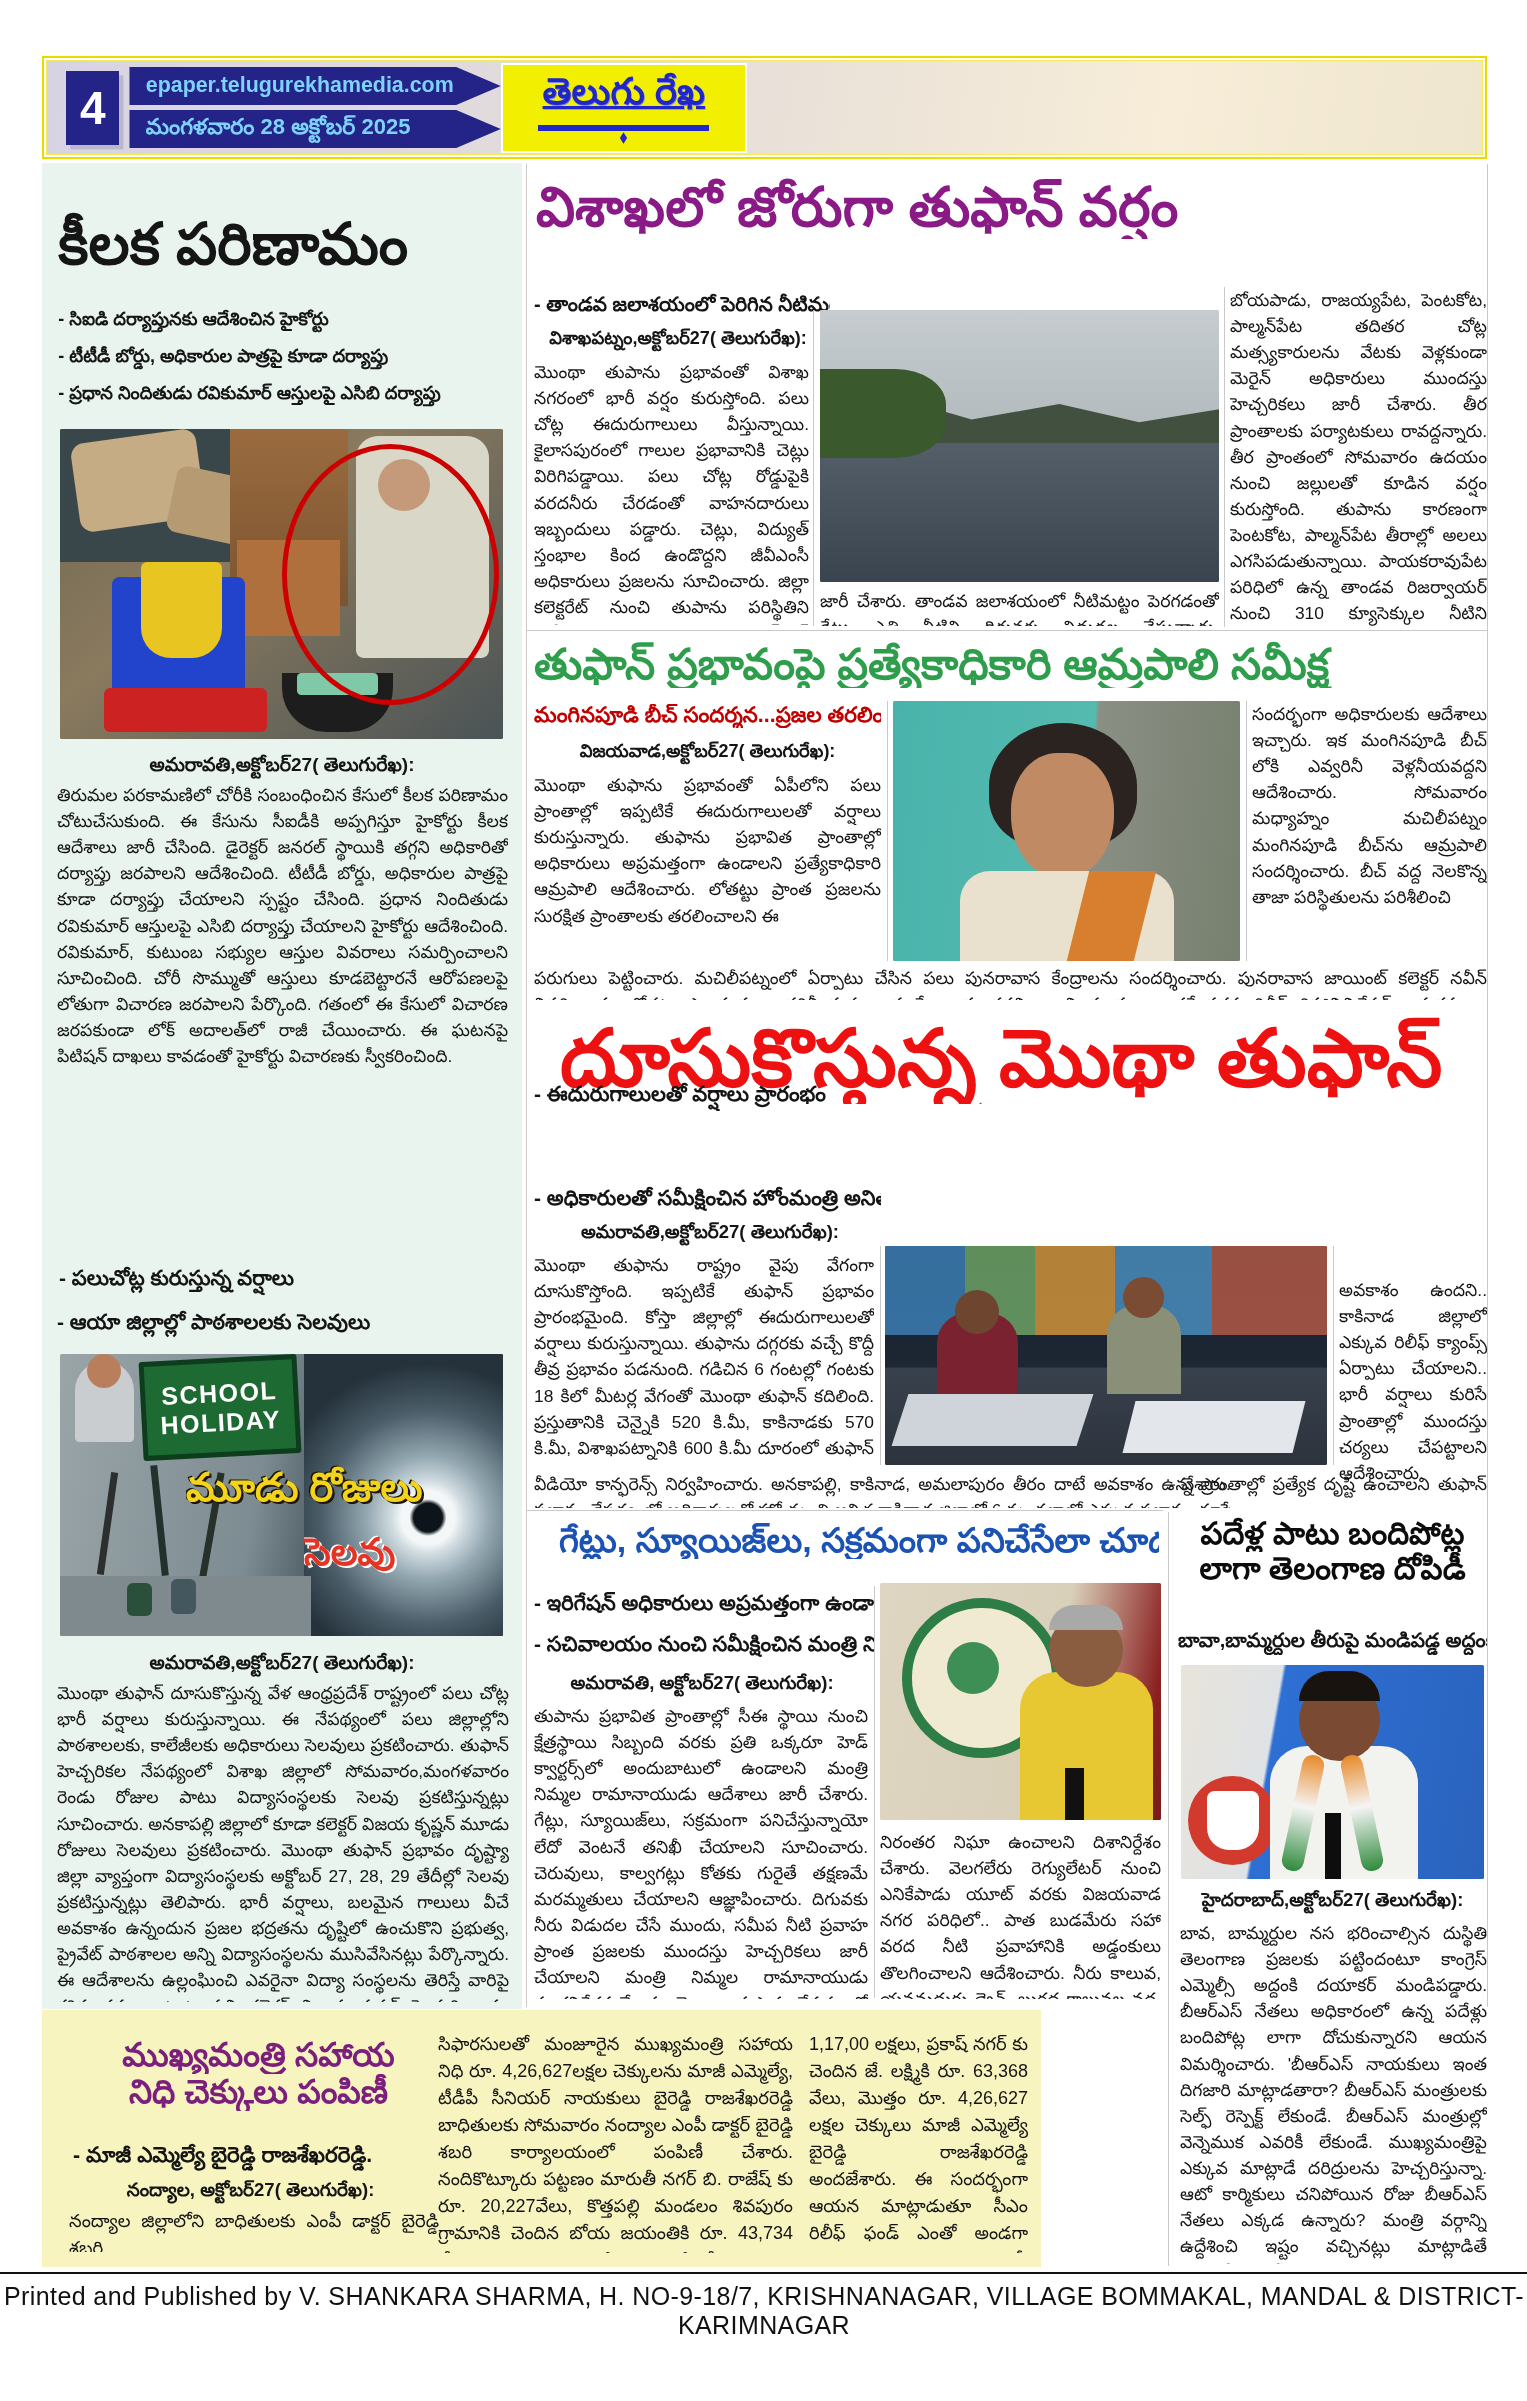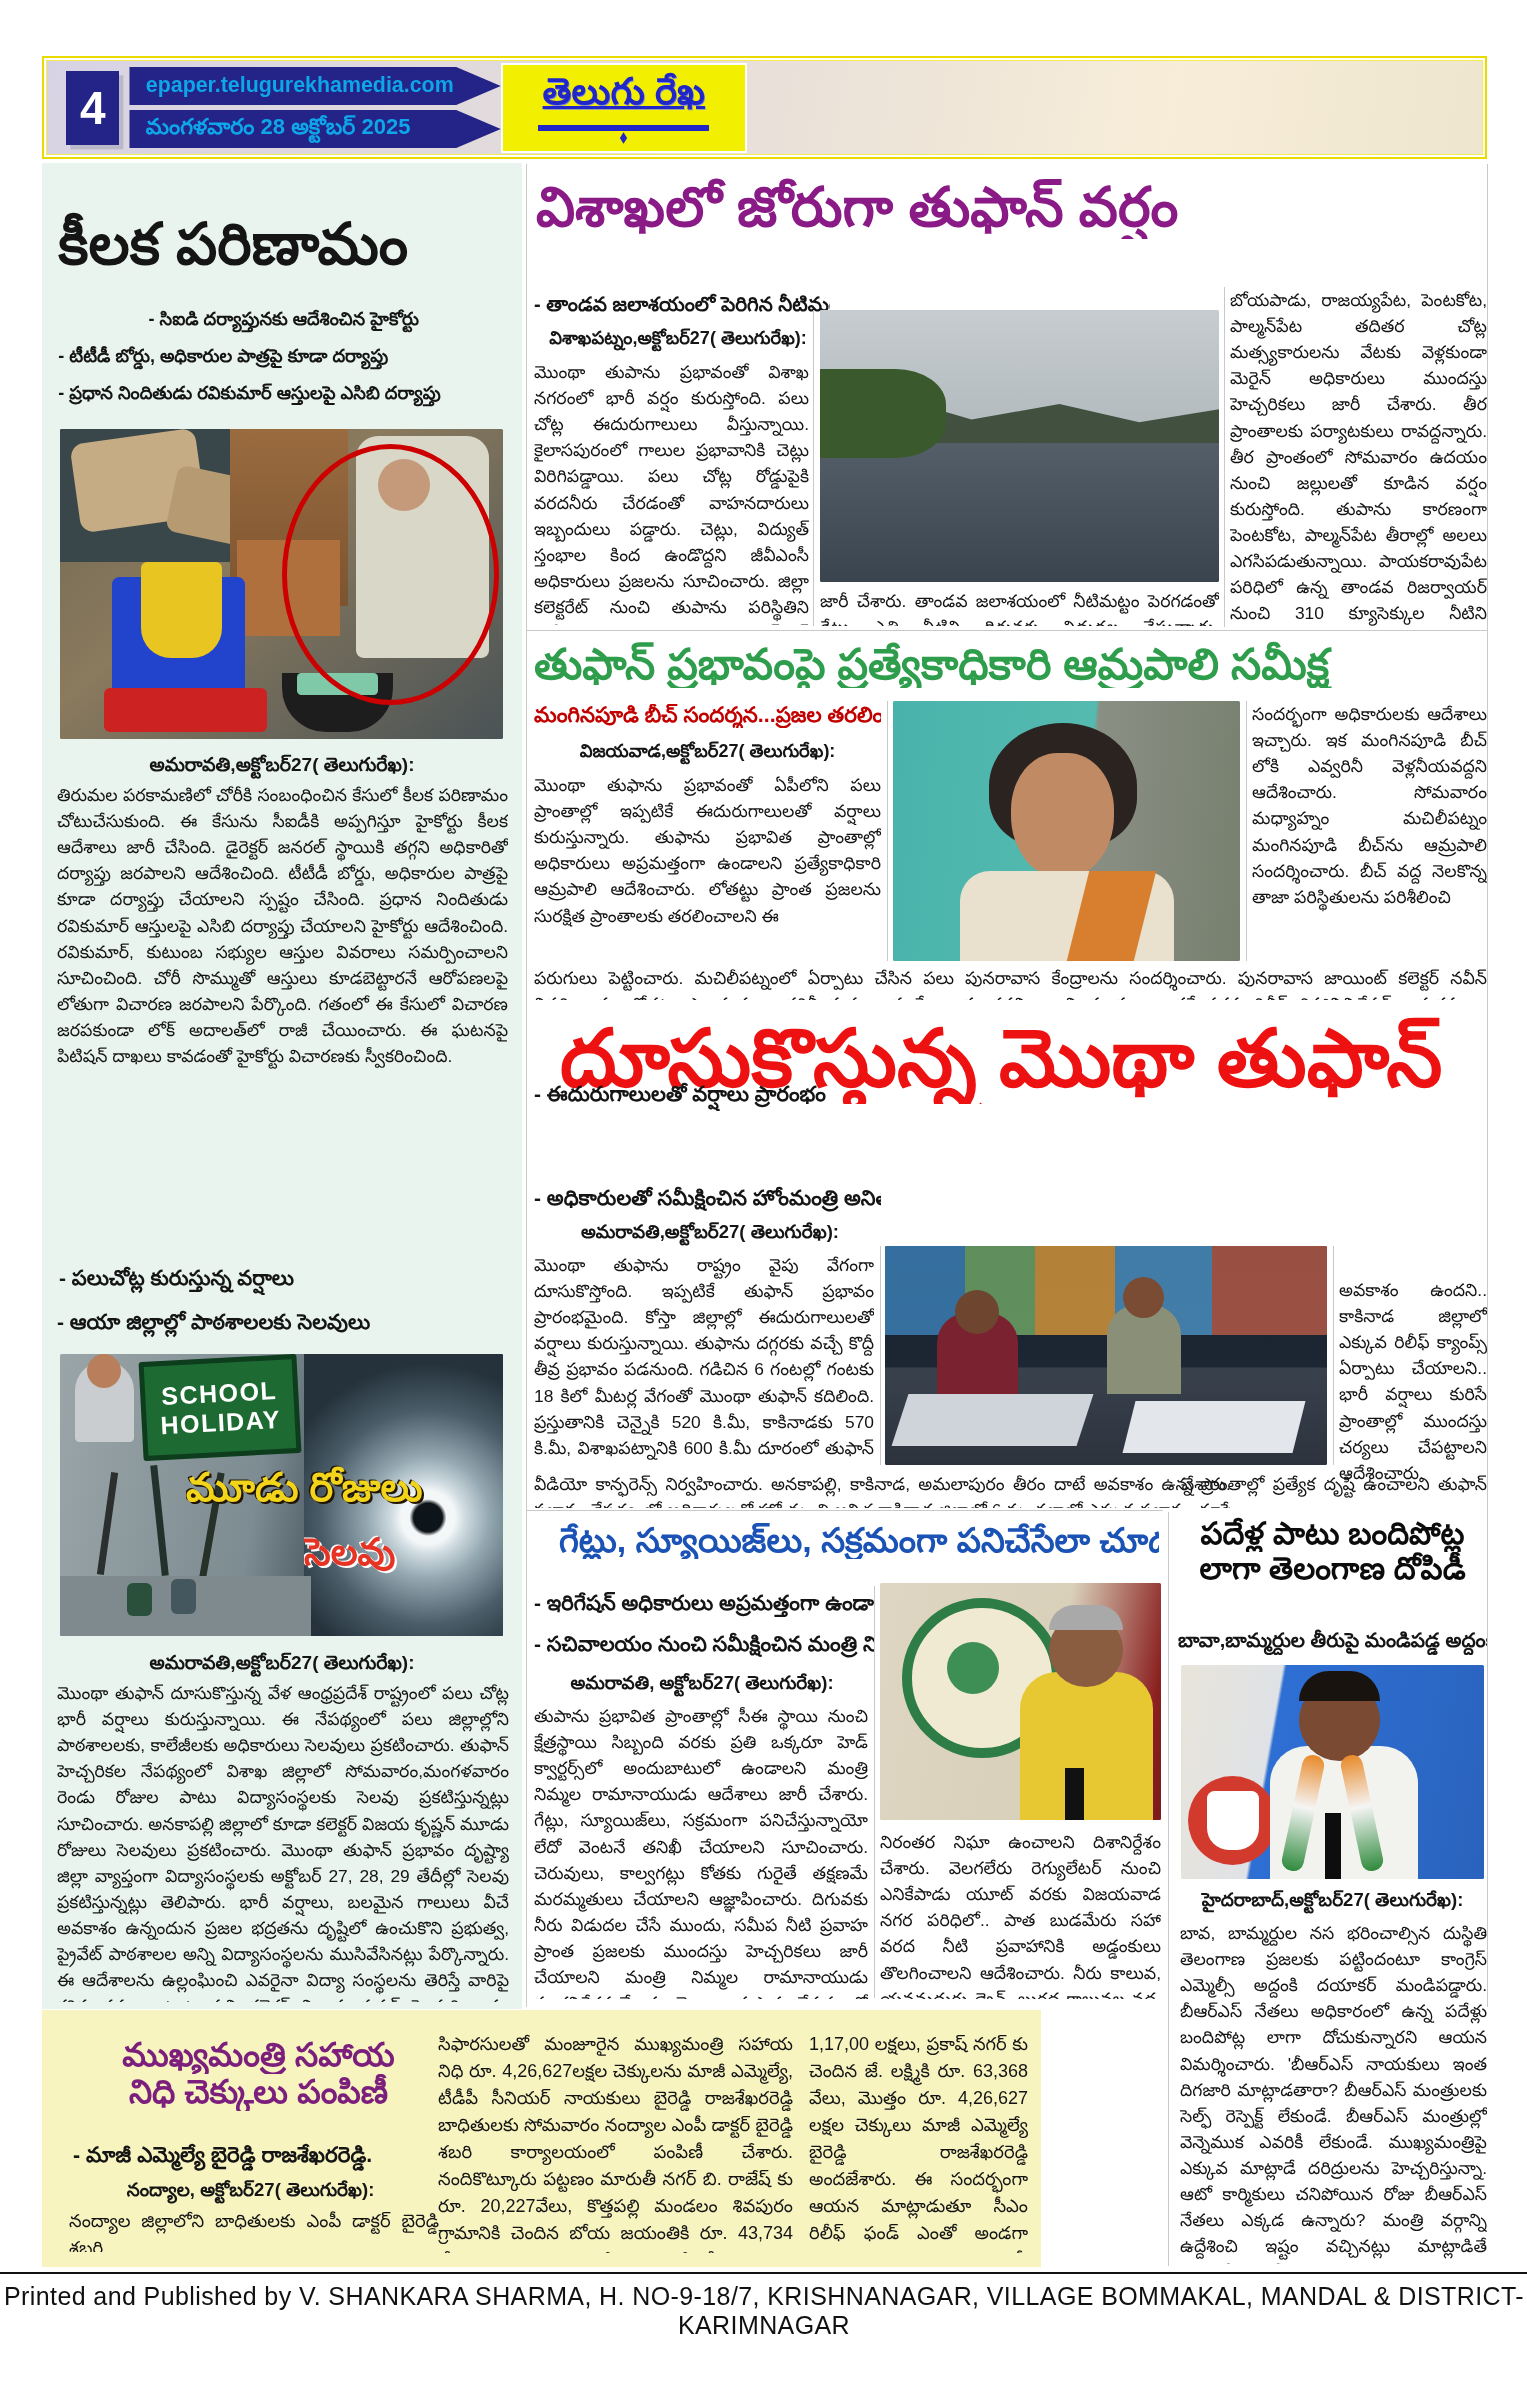--- a/index.html
+++ b/index.html
@@ -16,21 +16,21 @@
   
   .masthead{position:absolute;left:42px;top:56px;width:1441px;height:99px;
             border:2.2px solid #e9da00;background:#fff;}
   .masthead-inner{position:absolute;left:2.2px;top:2.2px;right:2.2px;bottom:2.2px;border:1.5px solid #f3ec55;
             background:linear-gradient(100deg,#d8d3e4 0%,#e6ded9 45%,#f7edd8 78%,#efe6cf 100%);
             display:flex;align-items:center;}
   .pagenum{width:53px;height:74px;background:#232388;color:#fff;font-size:46px;font-weight:700;
            display:flex;align-items:center;justify-content:center;margin-left:19px;
            box-shadow:4.4px 4.4px 0 #b9b9c9;}
   .ribbons{display:flex;flex-direction:column;gap:5.2px;margin-left:10.3px;}
-  .ribbon{background:#232388;color:#0ea5e9;font-weight:700;height:38px;display:flex;align-items:center;
+  .ribbon{background:#232388;color:#7dd3fc;font-weight:700;height:38px;display:flex;align-items:center;
           padding:0 52px 0 16.3px;clip-path:polygon(0 0,88% 0,100% 50%,88% 100%,0 100%);width:303px;}
   .section-title{flex:1;text-align:center;color:#232388;font-size:47px;font-weight:800;
                  text-shadow:1.5px 1.5px 0 #bdb7d8;}
   .logo-box{width:242px;height:86px;background:#f2ef00;border:2.2px solid #ffffff;margin-right:6px;
             display:flex;flex-direction:column;align-items:center;justify-content:center;}
   .logo-text{color:#2026c8;font-size:37px;font-weight:800;border-bottom:6.7px solid #2026c8;
              padding:0 4.4px 3px 4.4px;text-shadow:0.7px 0.7px 0 #7d86e0;text-decoration:underline;}
   .left-panel{position:absolute;left:42px;top:163px;width:480px;height:1846px;background:#e9f4ef;}
   .ybox{position:absolute;left:42px;top:2010px;width:999px;height:257px;background:#f7f4c0;}
   .footer-rule{position:absolute;left:0;top:2272px;width:1528px;height:2.2px;background:#111;}
@@ -55,21 +55,21 @@
           <path d="M13 0 L18 8 L13 16 L8 8 Z" fill="#2026c8"></path>
         </svg>
       </div>
     </div>
   </div>
 
   <div class="left-panel">
 
     <div class="abs hl nowrap" style="left:16.3px;top:49px;font-size:58px;width:451px;">కీలక పరిణామం</div>
     <div class="abs" style="left:16.3px;top:146px;width:451px;">
-      <div class="bul nowrap" style="font-size:18px;margin-bottom:12px;text-align:center;">- సిఐడి దర్యాప్తునకు ఆదేశించిన హైకోర్టు</div>
+      <div class="bul nowrap" style="font-size:18px;margin-bottom:12px;">- సిఐడి దర్యాప్తునకు ఆదేశించిన హైకోర్టు</div>
       <div class="bul nowrap" style="font-size:18px;margin-bottom:12px;">- టీటీడీ బోర్డు, అధికారుల పాత్రపై కూడా దర్యాప్తు</div>
       <div class="bul nowrap" style="font-size:18px;">- ప్రధాన నిందితుడు రవికుమార్ ఆస్తులపై ఎసిబి దర్యాప్తు</div>
     </div>
 
     <div class="photo" style="left:18px;top:266px;width:443px;height:310px;background:linear-gradient(140deg,#6f6752 0%,#8a7a5e 40%,#4a5356 100%);">
       <div class="abs" style="left:0;top:0;width:170px;height:133px;background:#39474b;"></div>
       <div class="abs" style="left:15px;top:7.4px;width:126px;height:89px;background:#c5ac84;border-radius:13.3px;transform:rotate(-8deg);"></div>
       <div class="abs" style="left:111px;top:44px;width:89px;height:67px;background:#b59a72;border-radius:10.3px;transform:rotate(12deg);"></div>
       <div class="abs" style="left:170px;top:0px;width:118px;height:177px;background:linear-gradient(#9a6b3f,#7c5430);"></div>
       <div class="abs" style="left:177px;top:111px;width:103px;height:96px;background:#b0703e;"></div>

